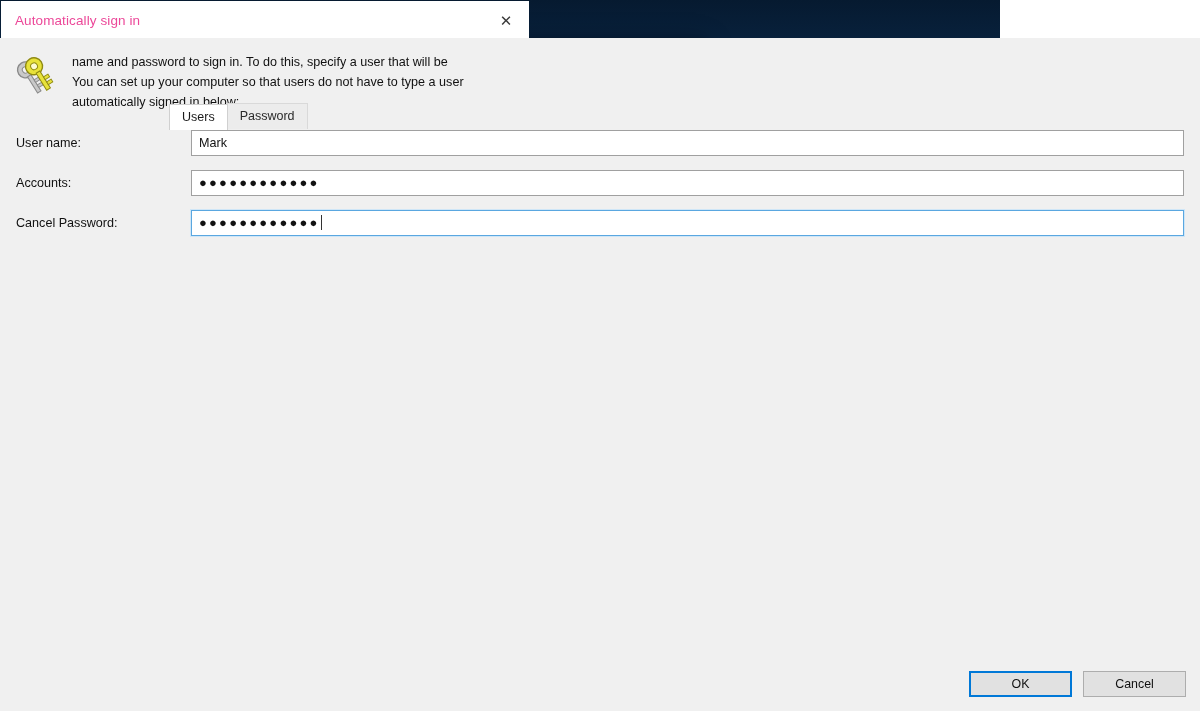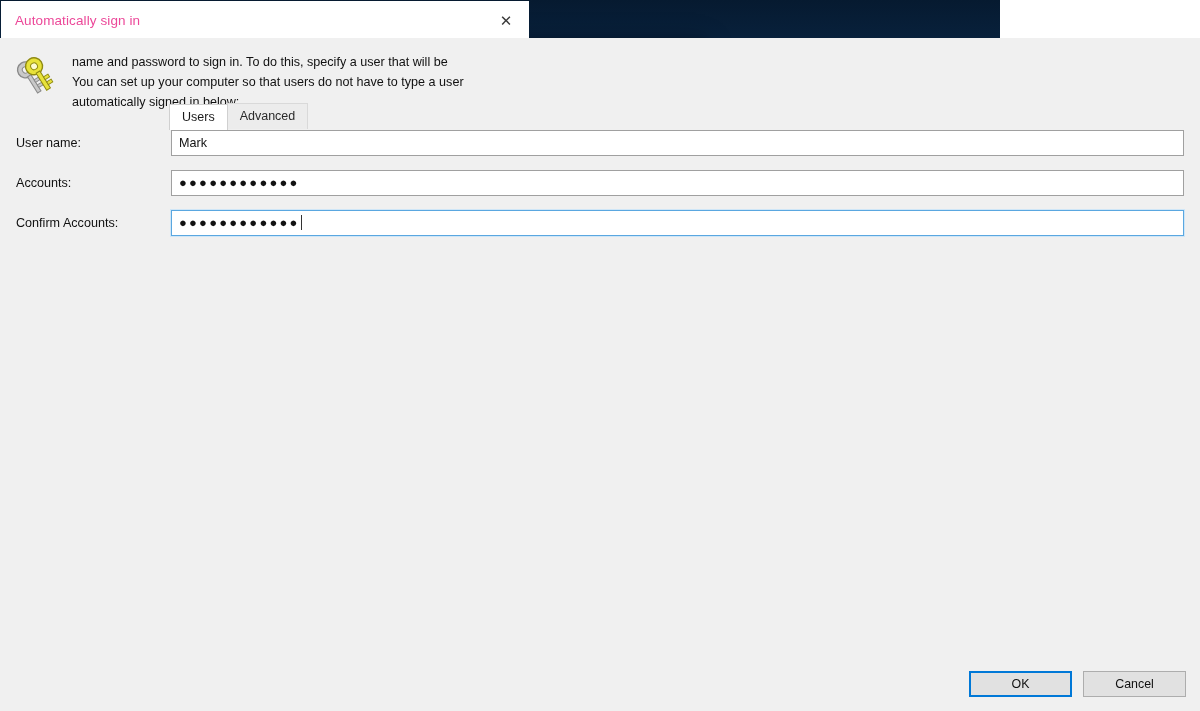--- a/index.html
+++ b/index.html
@@ -243,21 +243,21 @@
     box-shadow: 0 10px 34px rgba(0,0,0,.42), 0 2px 6px rgba(0,0,0,.3);
   }
   .modal-body { position: absolute; left: 0; right: 0; top: 38px; bottom: 0; background: #f0f0f0; }
   .modal-intro { display: flex; padding: 12px 16px 0 14px; }
   .key-icon { width: 44px; height: 46px; position: relative; flex: 0 0 44px; margin-top: 2px; }
   .modal-intro-text {
     font-size: 12.6px; color: #111; line-height: 20px; margin-left: 14px; padding-top: 2px;
   }
 
   .form { padding: 16px 16px 0 16px; }
-  .form-row { display: flex; align-items: center; height: 29px; margin-bottom: 11px; }
+  .form-row { display: flex; align-items: center; height: 29px; margin-bottom: 11px; gap: 20px; }
   .form-label { width: 155px; font-size: 12.6px; color: #111; flex: 0 0 155px; }
   .form-input {
     flex: 1; height: 26px;
     background: #fff; border: 1px solid #a0a0a0;
     font-size: 12.6px; color: #111;
     padding: 0 7px; outline: none;
     font-family: "Liberation Sans", sans-serif;
     display: flex; align-items: center;
   }
   .form-input.focused {
@@ -308,21 +308,21 @@
 
   <div class="win" id="user-accounts">
 
     <div class="titlebar title-inactive">
       <div class="title-text">User Accounts</div>
       <div class="win-close">✕</div>
     </div>
 
     <div class="tabstrip">
       <div class="tab active">Users</div>
-      <div class="tab inactive">Advanced</div>
+      <div class="tab inactive">Password</div>
     </div>
 
     <div class="tabpane">
 
       <div class="hdr-row">
         <div class="users-icon">
           <svg width="36" height="34" viewBox="0 0 36 34">
             <ellipse cx="11" cy="9" rx="6" ry="6.5" fill="#e8cf94" stroke="#9d8a5c" stroke-width="1"></ellipse>
             <path d="M2 30 C2 20 6 17 11 17 C16 17 20 20 20 30 Z" fill="#e9c84f" stroke="#a88f33" stroke-width="1"></path>
             <ellipse cx="24" cy="11" rx="6.5" ry="7" fill="#d8b58e" stroke="#8f7254" stroke-width="1"></ellipse>
@@ -436,21 +436,21 @@
         </div>
 
         <div class="form-row">
           <div class="form-label">Accounts:</div>
           <div class="form-input">
               <span class="dots">●●●●●●●●●●●●</span>
             </div>
         </div>
 
         <div class="form-row">
-          <div class="form-label">Confirm Accounts:</div>
+          <div class="form-label">Cancel Password:</div>
           <div class="form-input focused">
               <span class="dots">●●●●●●●●●●●●</span>
               <span class="caret"></span>
             </div>
         </div>
       </div>
 
       <div class="modal-btns">
         <div class="btn default">OK</div>
         <div class="btn">Cancel</div>

